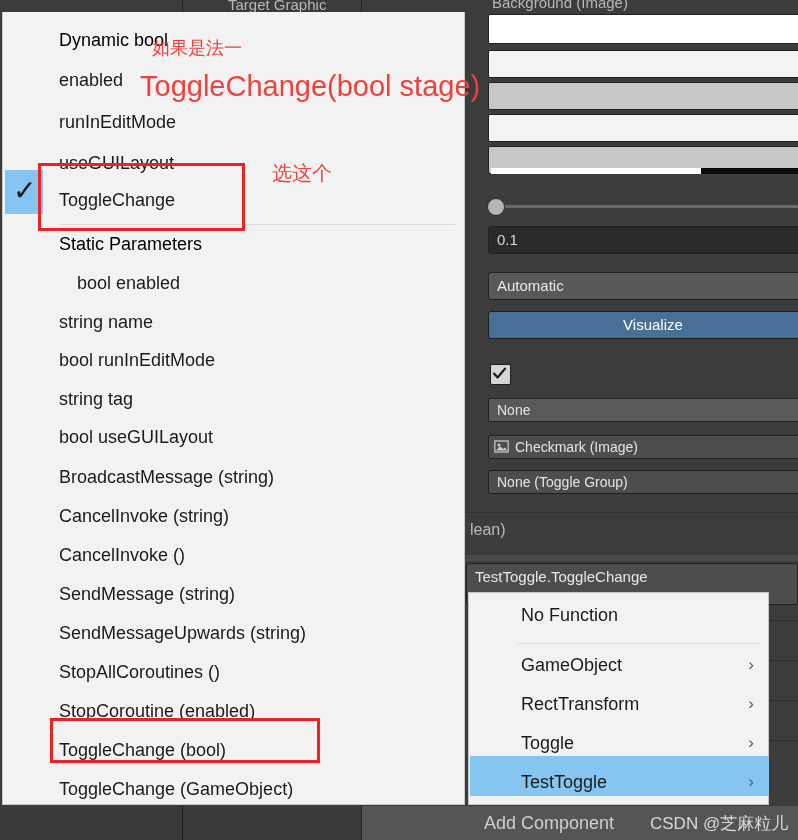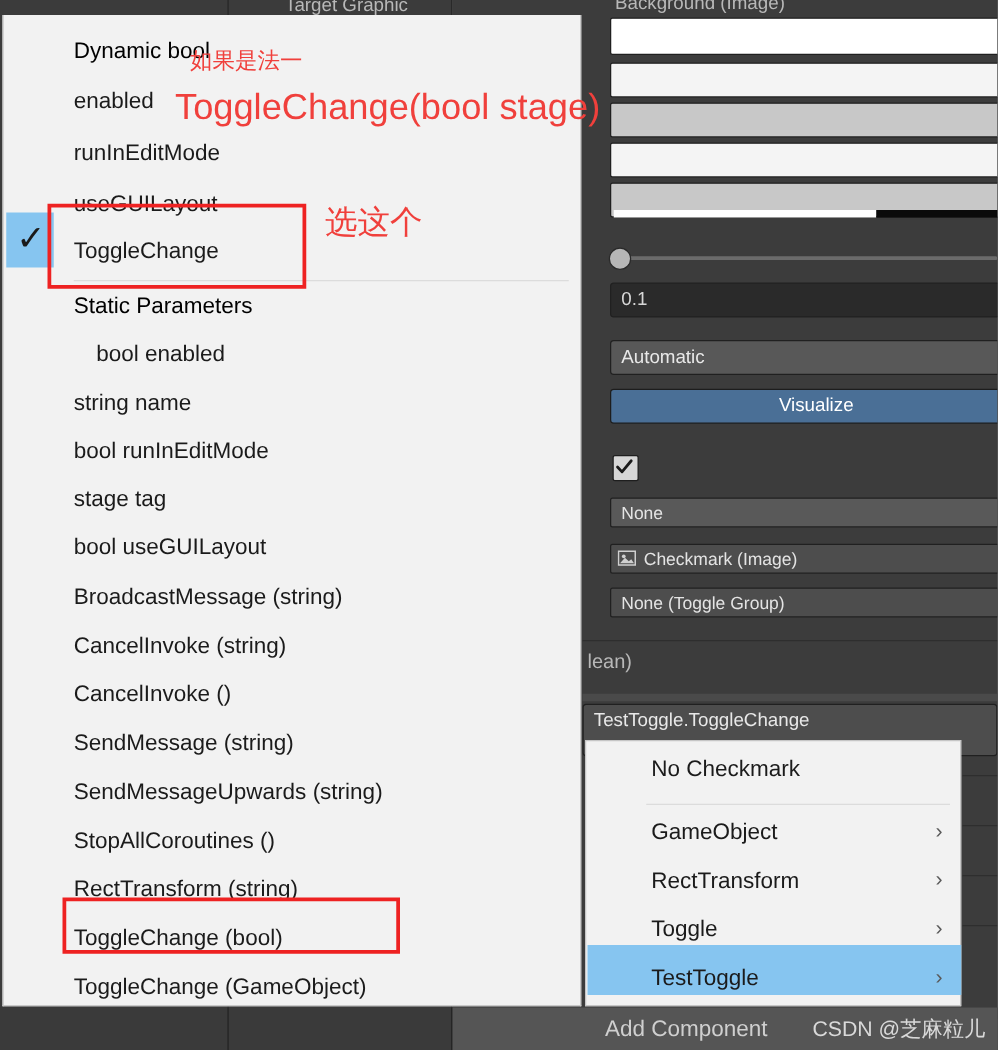--- a/index.html
+++ b/index.html
@@ -259,21 +259,21 @@
     pointer-events: none;
   }
   .ann-text {
     position: absolute;
     color: #f0403c;
     white-space: nowrap;
     pointer-events: none;
   }
   .ann-cn1 { left: 152px; top: 36px; font-size: 18px; }
   .ann-cn2 { left: 140px; top: 70px; font-size: 29px; }
-  .ann-cn3 { left: 260px; top: 160px; font-size: 26px; }
+  .ann-cn3 { left: 272px; top: 160px; font-size: 20px; }
 </style>
 </head>
 <body>
 
 <div id="root">
 
   <div class="unity-bg"></div>
   <div class="unity-left-col"></div>
   <div class="unity-mid-col"></div>
   <div class="unity-right-col"></div>
@@ -341,37 +341,37 @@
     <div class="mi" style="top:141px;text-align:center;">useGUILayout</div>
     <div class="mi" style="top:178px;">ToggleChange</div>
 
     <div class="seph" style="top:212px;"></div>
 
     <div class="mi section" style="top:222px;">Static Parameters</div>
 
     <div class="mi" style="top:261px;margin-left:18px;">bool enabled</div>
     <div class="mi" style="top:300px;">string name</div>
     <div class="mi" style="top:338px;">bool runInEditMode</div>
-    <div class="mi" style="top:377px;">stage tag</div>
+    <div class="mi" style="top:377px;">string tag</div>
     <div class="mi" style="top:415px;">bool useGUILayout</div>
     <div class="mi" style="top:455px;">BroadcastMessage (string)</div>
     <div class="mi" style="top:494px;">CancelInvoke (string)</div>
     <div class="mi" style="top:533px;">CancelInvoke ()</div>
     <div class="mi" style="top:572px;">SendMessage (string)</div>
     <div class="mi" style="top:611px;">SendMessageUpwards (string)</div>
     <div class="mi" style="top:650px;">StopAllCoroutines ()</div>
-    <div class="mi" style="top:689px;">RectTransform (string)</div>
+    <div class="mi" style="top:689px;">StopCoroutine (enabled)</div>
     <div class="mi" style="top:728px;">ToggleChange (bool)</div>
     <div class="mi" style="top:767px;">ToggleChange (GameObject)</div>
   </div>
 
   <div class="ctx-right">
     <div class="rhl" style="top:163px; height:40px;"></div>
 
-    <div class="ri" style="top:12px;">No Checkmark</div>
+    <div class="ri" style="top:12px;">No Function</div>
     <div class="rsep" style="top:50px;"></div>
 
     <div class="ri" style="top:62px;">GameObject</div>
     <div class="arrow" style="top:62px;">›</div>
 
     <div class="ri" style="top:101px;">RectTransform</div>
     <div class="arrow" style="top:101px;">›</div>
 
     <div class="ri" style="top:140px;">Toggle</div>
     <div class="arrow" style="top:140px;">›</div>

